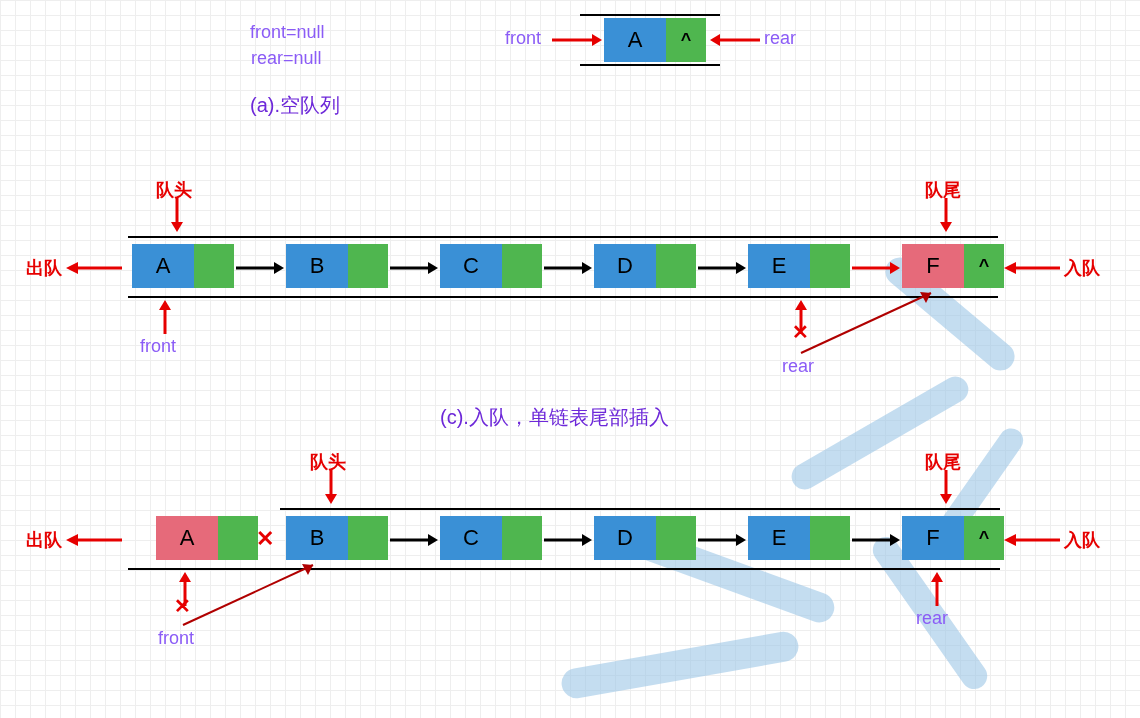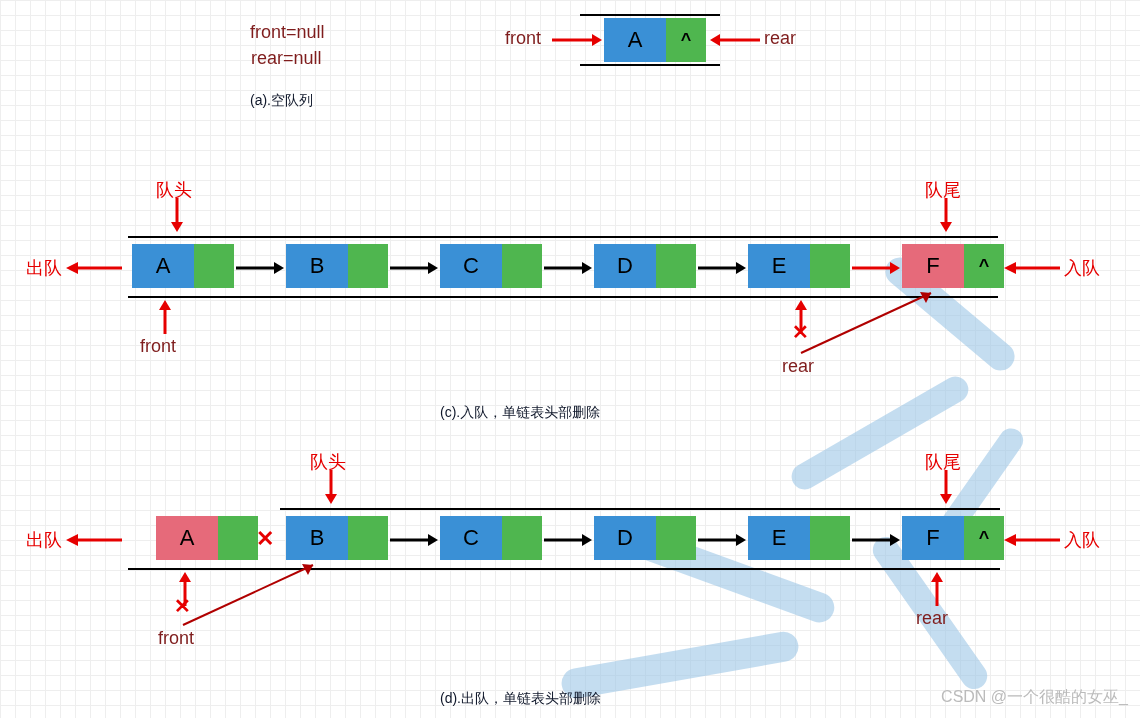--- a/index.html
+++ b/index.html
@@ -2,23 +2,23 @@
 <html><head>
 <meta charset="utf-8">
 <style>
   html,body{margin:0;padding:0;width:1140px;height:718px;overflow:hidden;font-family:Arial,"Microsoft YaHei",sans-serif}
   .canvas{position:relative;width:1140px;height:718px;background:#fff}
   
   .grid{position:absolute;inset:0;
     background-image:linear-gradient(#eee 1px,transparent 1px),linear-gradient(90deg,#eee 1px,transparent 1px);
     background-size:15px 15px}
   .abs{position:absolute}
-  .lbl{font-size:18px;color:#7f1d1d}
-  .red{color:#e60000;font-weight:400}
-  .caption{color:#0f172a;font-size:14px}
+  .lbl{font-size:18px;color:#8b5cf6}
+  .red{color:#e60000;font-weight:700}
+  .caption{color:#6d28d9;font-size:20px}
   .hline{position:absolute;height:2px;background:#000}
   
   .node{display:flex;height:44px}
   .cell{display:flex;align-items:center;justify-content:center;font-size:22px;color:#000}
   .data{width:62px;background:#3a90d6}
   .ptr {width:40px;background:#4fb64f}
   .pink .data{background:#e66a7a}
   .caret{font-size:18px;font-weight:bold}
   .watermark{position:absolute;right:12px;bottom:10px;color:#bbb;font-size:16px}
   
@@ -145,21 +145,21 @@
     <line x1="5" y1="65" x2="135" y2="5" stroke="#b00000" stroke-width="2"></line>
     <polygon points="135,5 124,4 130,15" fill="#b00000"></polygon>
   </svg>
   <div class="abs red" style="left:792px;top:320px;font-size:20px;font-weight:bold">✕</div>
   <svg class="abs" style="left:792px;top:300px" width="18" height="34">
     <line x1="9" y1="34" x2="9" y2="10" stroke="#e60000" stroke-width="3"></line>
       <polygon points="3,10 15,10 9,0" fill="#e60000"></polygon>
     </svg>
   <div class="abs lbl" style="left:782px;top:356px">rear</div>
 
-  <div class="abs caption" style="left:440px;top:404px">(c).入队，单链表头部删除</div>
+  <div class="abs caption" style="left:440px;top:404px">(c).入队，单链表尾部插入</div>
 
   <div class="abs red" style="left:310px;top:450px;font-size:18px">队头</div>
   <svg class="abs" style="left:322px;top:470px" width="18" height="34">
     <line x1="9" y1="0" x2="9" y2="24" stroke="#e60000" stroke-width="3"></line>
       <polygon points="3,24 15,24 9,34" fill="#e60000"></polygon>
     </svg>
   <div class="abs red" style="left:925px;top:450px;font-size:18px">队尾</div>
   <svg class="abs" style="left:937px;top:470px" width="18" height="34">
     <line x1="9" y1="0" x2="9" y2="24" stroke="#e60000" stroke-width="3"></line>
       <polygon points="3,24 15,24 9,34" fill="#e60000"></polygon>
@@ -237,16 +237,14 @@
     </svg>
   <div class="abs red" style="left:174px;top:594px;font-size:20px;font-weight:bold">✕</div>
   <div class="abs lbl" style="left:158px;top:628px">front</div>
 
   <svg class="abs" style="left:928px;top:572px" width="18" height="34">
     <line x1="9" y1="34" x2="9" y2="10" stroke="#e60000" stroke-width="3"></line>
       <polygon points="3,10 15,10 9,0" fill="#e60000"></polygon>
     </svg>
   <div class="abs lbl" style="left:916px;top:608px">rear</div>
 
-  <div class="abs caption" style="left:440px;top:690px">(d).出队，单链表头部删除</div>
-
-  <div class="watermark">CSDN @一个很酷的女巫_</div>
+
 </div>
 
 </body></html>

